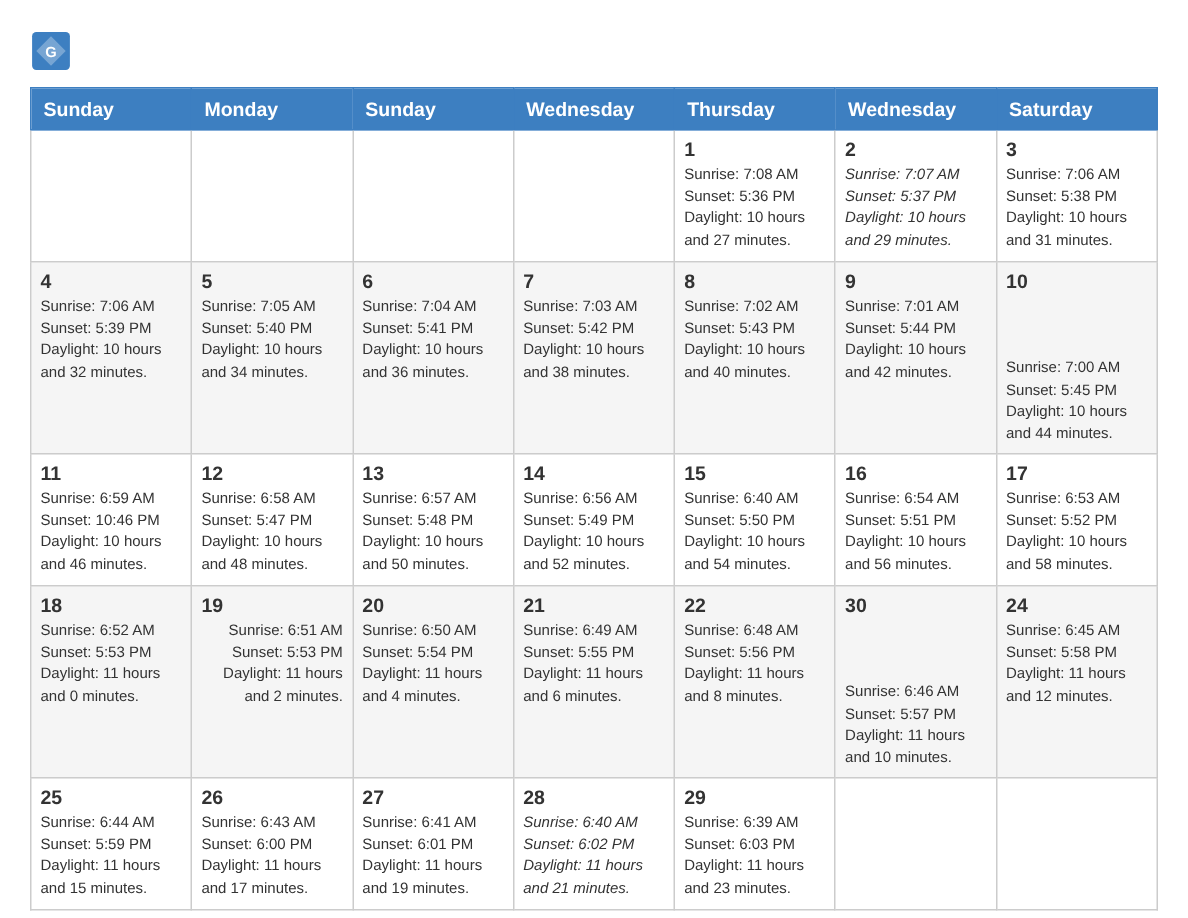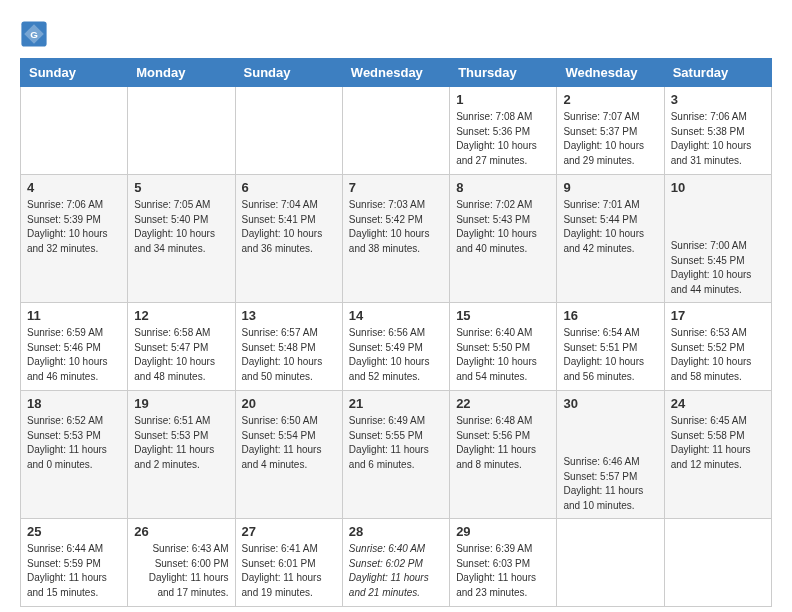--- a/index.html
+++ b/index.html
@@ -129,21 +129,21 @@
         <td class="empty-cell"></td>
         <td>
           <div class="day-number">1</div>
           <div class="day-info" style="white-space: pre-line;">Sunrise: 7:08 AM
 Sunset: 5:36 PM
 Daylight: 10 hours
 and 27 minutes.</div>
         </td>
         <td>
           <div class="day-number">2</div>
-          <div class="day-info" style="white-space: pre-line;">Sunrise: 7:07 AM
+          <div class="day-info" style="white-space: pre-line; font-style: italic;">Sunrise: 7:07 AM
 Sunset: 5:37 PM
 Daylight: 10 hours
 and 29 minutes.</div>
         </td>
         <td>
           <div class="day-number">3</div>
           <div class="day-info" style="white-space: pre-line;">Sunrise: 7:06 AM
 Sunset: 5:38 PM
 Daylight: 10 hours
 and 31 minutes.</div>
@@ -197,21 +197,21 @@
           <div class="day-info" style="white-space: pre-line; margin-top: 44px;">Sunrise: 7:00 AM
 Sunset: 5:45 PM
 Daylight: 10 hours
 and 44 minutes.</div>
         </td>
       </tr>
       <tr>
         <td>
           <div class="day-number">11</div>
           <div class="day-info" style="white-space: pre-line;">Sunrise: 6:59 AM
-Sunset: 5:46 PM
+Sunset: 10:46 PM
 Daylight: 10 hours
 and 46 minutes.</div>
         </td>
         <td>
           <div class="day-number">12</div>
           <div class="day-info" style="white-space: pre-line;">Sunrise: 6:58 AM
 Sunset: 5:47 PM
 Daylight: 10 hours
 and 48 minutes.</div>
         </td>
@@ -254,21 +254,21 @@
       <tr>
         <td>
           <div class="day-number">18</div>
           <div class="day-info" style="white-space: pre-line;">Sunrise: 6:52 AM
 Sunset: 5:53 PM
 Daylight: 11 hours
 and 0 minutes.</div>
         </td>
         <td>
           <div class="day-number">19</div>
-          <div class="day-info" style="white-space: pre-line;">Sunrise: 6:51 AM
+          <div class="day-info" style="white-space: pre-line; text-align: right;">Sunrise: 6:51 AM
 Sunset: 5:53 PM
 Daylight: 11 hours
 and 2 minutes.</div>
         </td>
         <td>
           <div class="day-number">20</div>
           <div class="day-info" style="white-space: pre-line;">Sunrise: 6:50 AM
 Sunset: 5:54 PM
 Daylight: 11 hours
 and 4 minutes.</div>
@@ -305,21 +305,21 @@
       <tr>
         <td>
           <div class="day-number">25</div>
           <div class="day-info" style="white-space: pre-line;">Sunrise: 6:44 AM
 Sunset: 5:59 PM
 Daylight: 11 hours
 and 15 minutes.</div>
         </td>
         <td>
           <div class="day-number">26</div>
-          <div class="day-info" style="white-space: pre-line; text-align: right;">Sunrise: 6:43 AM
+          <div class="day-info" style="white-space: pre-line;">Sunrise: 6:43 AM
 Sunset: 6:00 PM
 Daylight: 11 hours
 and 17 minutes.</div>
         </td>
         <td>
           <div class="day-number">27</div>
           <div class="day-info" style="white-space: pre-line;">Sunrise: 6:41 AM
 Sunset: 6:01 PM
 Daylight: 11 hours
 and 19 minutes.</div>

